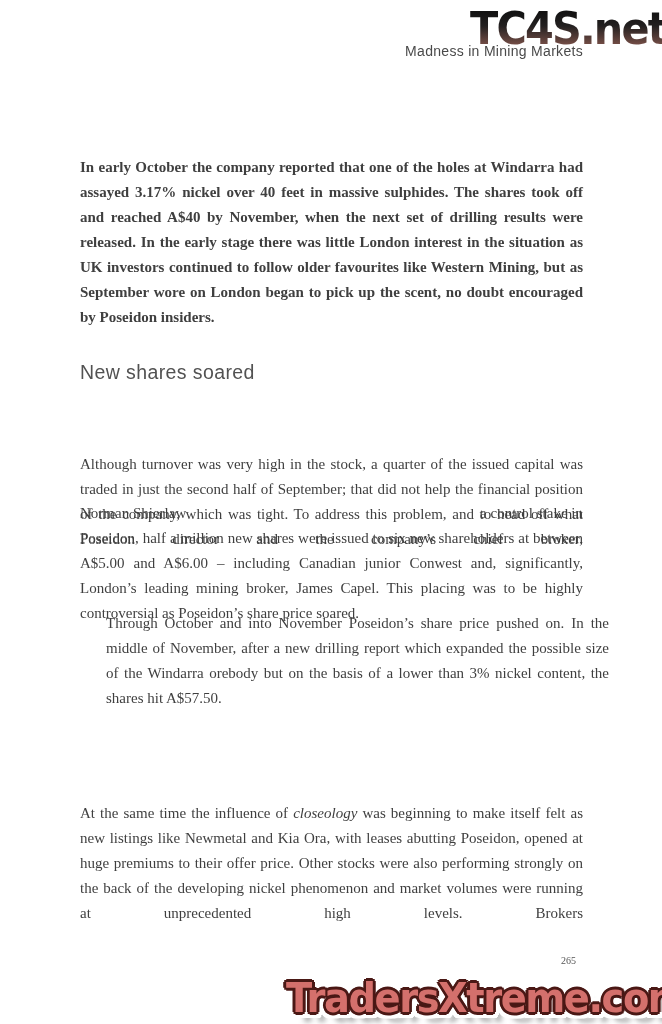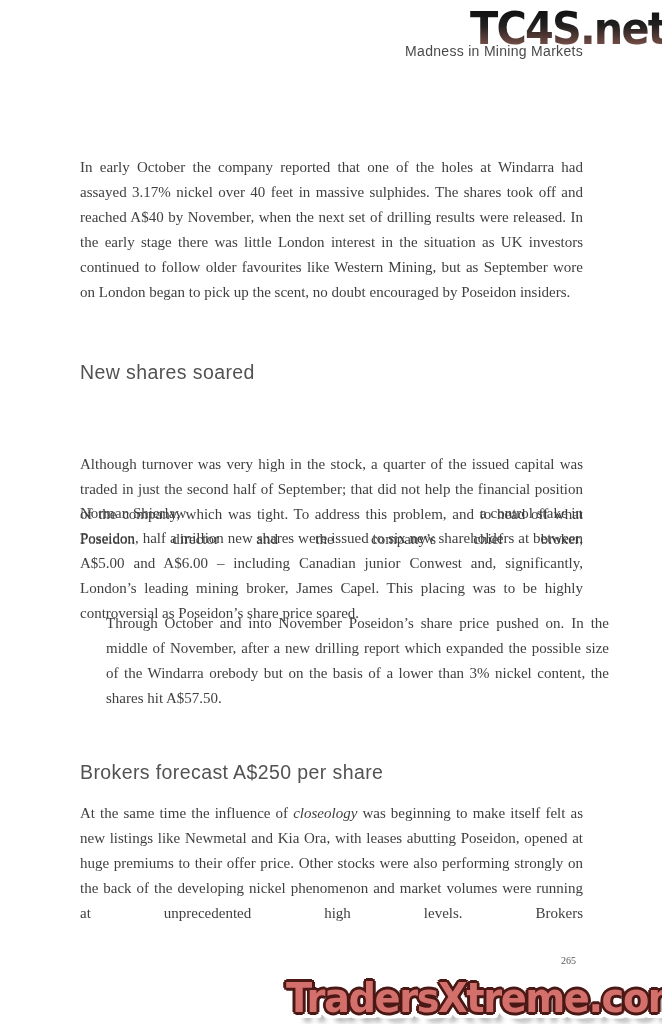--- a/index.html
+++ b/index.html
@@ -52,21 +52,21 @@
     font-size: 15px;
     line-height: 25px;
     color: #3f3f3f;
     text-align: justify;
     text-align-last: left;
     hyphens: none;
   }
   .block.justify-all { text-align-last: justify; }
 
   .para1 { top: 98px; }
-  .para2 { top: 155px; }
+  .para2 { top: 155px; font-weight: bold; }
 
   .section-heading {
     position: absolute;
     left: 80px;
     width: 503px;
     font-family: "Liberation Sans", sans-serif;
     font-weight: 400;
     font-size: 19.5px;
     color: #525252;
     letter-spacing: 0.4px;
@@ -165,21 +165,20 @@
   <div class="frag-line">
     <span>Norman Shierlaw</span>
     <span>a control stake in</span>
   </div>
 
 
   <p class="block para3b">Poseidon, half a million new shares were issued to six new shareholders at between A$5.00 and A$6.00 – including Canadian junior Conwest and, significantly, London’s leading mining broker, James Capel. This placing was to be highly controversial as Poseidon’s share price soared.</p>
 
   <p class="block para4">Through October and into November Poseidon’s share price pushed on. In the middle of November, after a new drilling report which expanded the possible size of the Windarra orebody but on the basis of a lower than 3% nickel content, the shares hit A$57.50.</p>
 
-  <h2 class="section-heading heading2">Brokers forecast A$250 per share</h2>
 
   <p class="block para5 justify-all"><span>At the same time the influence of </span><span class="italic">closeology</span><span> was beginning to make itself felt as new listings like Newmetal and Kia Ora, with leases abutting Poseidon, opened at huge premiums to their offer price. Other stocks were also performing strongly on the back of the developing nickel phenomenon and market volumes were running at unprecedented high levels. Brokers</span></p>
 
   <div class="page-number">265</div>
 
   <div class="traders-watermark">TradersXtreme.com</div>
 
 </div>
 
 </body></html>

